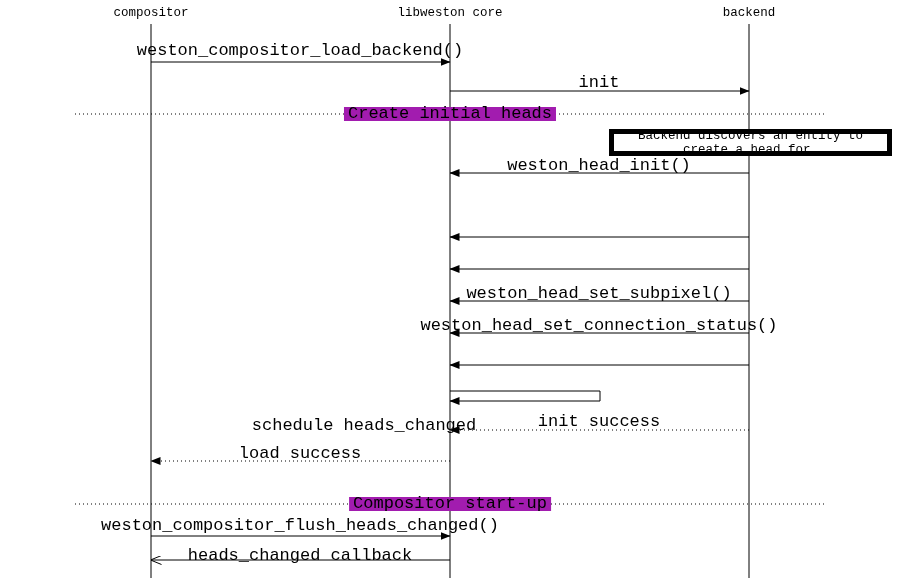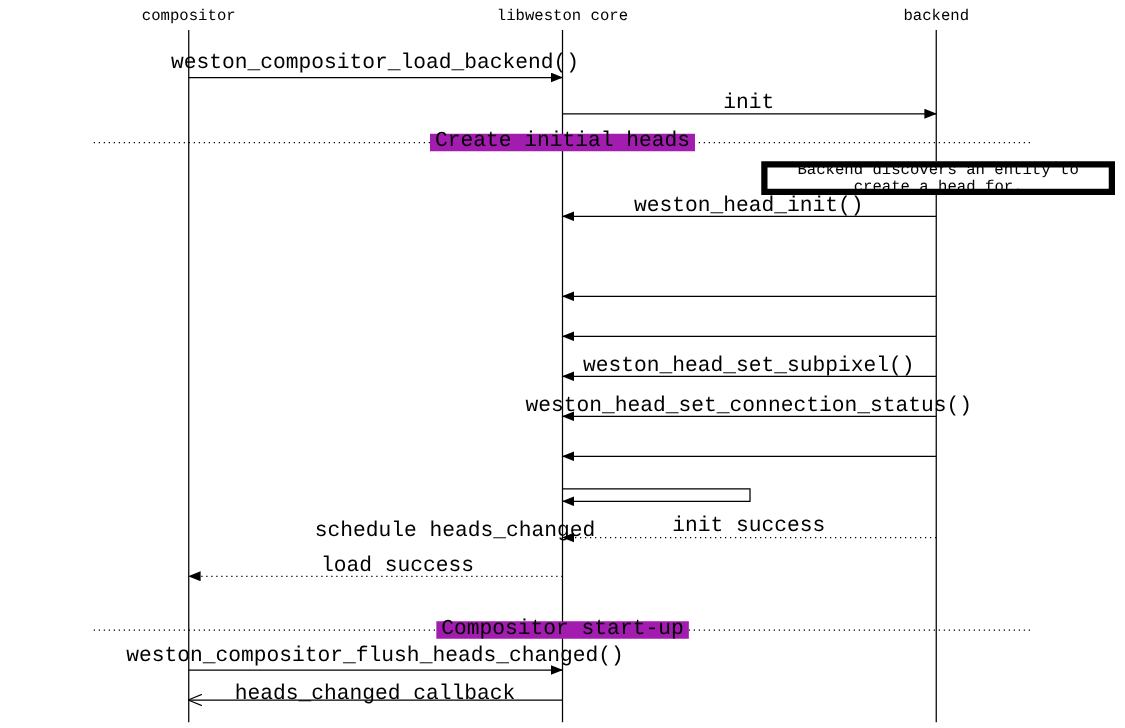--- a/index.html
+++ b/index.html
@@ -106,19 +106,19 @@
   <div class="lbl sep-label" style="left:450px; top:107px;">Create initial heads</div>
   <div class="lbl sep-label" style="left:450px; top:497px;">Compositor start-up</div>
 
   <div class="lbl msg-label" style="left:300px; top:44px;">weston_compositor_load_backend()</div>
   <div class="lbl msg-label" style="left:599px; top:76px;">init</div>
   <div class="lbl msg-label" style="left:599px; top:159px;">weston_head_init()</div>
   <div class="lbl msg-label" style="left:599px; top:287px;">weston_head_set_subpixel()</div>
   <div class="lbl msg-label" style="left:599px; top:319px;">weston_head_set_connection_status()</div>
   <div class="lbl msg-label" style="left:364px; top:383px;margin-top:36px;">schedule heads_changed</div>
   <div class="lbl msg-label" style="left:599px; top:415px;">init success</div>
-  <div class="lbl msg-label" style="left:300px; top:447px;margin-left:18px;">load success</div>
+  <div class="lbl msg-label" style="left:300px; top:447px;">load success</div>
   <div class="lbl msg-label" style="left:300px; top:519px;">weston_compositor_flush_heads_changed()</div>
   <div class="lbl msg-label" style="left:300px; top:549px;">heads_changed callback</div>
 
   <div class="note-box" style="left:609px; top:129px; width:283px; height:27px;">Backend discovers an entity to create a head for.</div>
 
 </div>
 
 </body></html>

